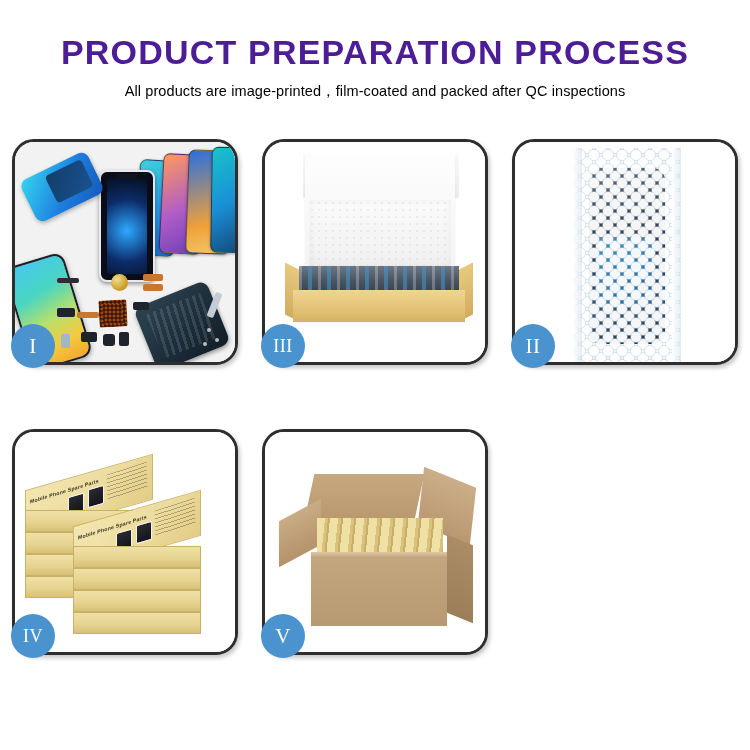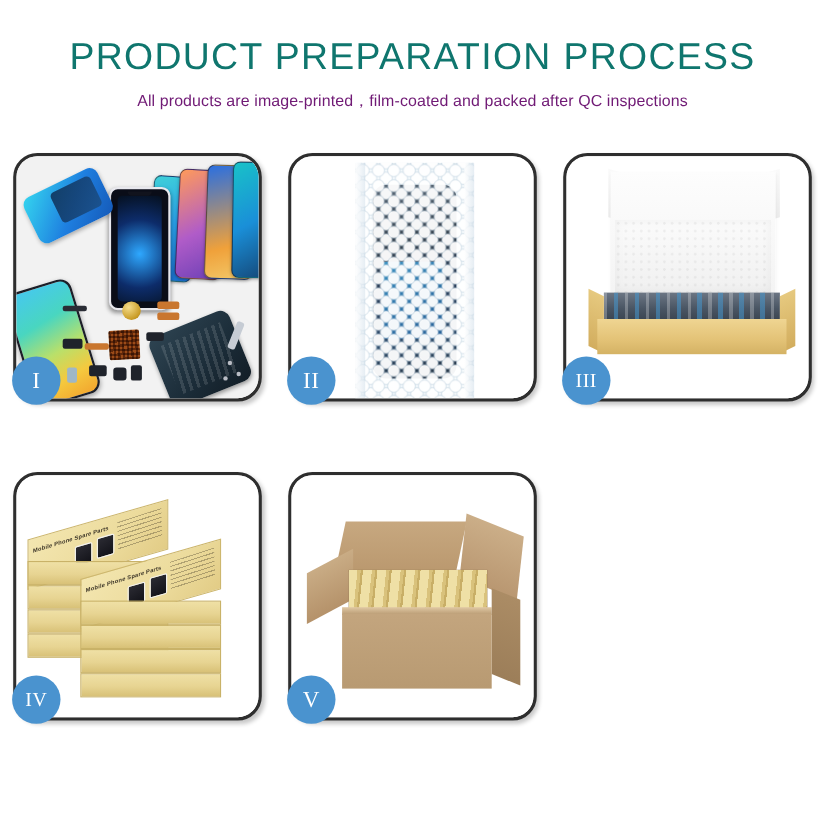--- a/index.html
+++ b/index.html
@@ -7,25 +7,25 @@
   body {
     background:#ffffff;
     font-family:"Liberation Sans", sans-serif;
     overflow:hidden;
   }
   .page { position:relative; width:750px; height:750px; }
 
   
   .header { text-align:center; padding-top:34px; }
   .title {
-    font-size:34px; font-weight:400; letter-spacing:1.2px;
-    color:#0f766e; line-height:1.1; white-space:nowrap;
+    font-size:34px; font-weight:700; letter-spacing:1.2px;
+    color:#4c1d95; line-height:1.1; white-space:nowrap;
   }
   .subtitle {
-    font-size:14.5px; color:#701a75; margin-top:11px;
+    font-size:14.5px; color:#000000; margin-top:11px;
     letter-spacing:.1px; white-space:nowrap;
   }
 
   
   .grid {
     position:absolute; left:12px; top:139px;
     width:726px;
     display:grid;
     grid-template-columns:repeat(3,226px);
     grid-template-rows:226px 226px;
@@ -357,43 +357,43 @@
           <div class="part scr" style="left:192px;top:186px;"></div>
           <div class="part scr" style="left:200px;top:196px;"></div>
           <div class="part scr" style="left:188px;top:200px;"></div>
           <div class="part" style="left:196px;top:150px;width:7px;height:26px;background:#c6ccd4;border-radius:2px;transform:rotate(22deg);"></div>
         </div>
       </div>
       <div class="badge">I</div>
     </div>
 
     <div class="panel">
-      <div class="panel-inner p2">
-        <div class="wrap-sheet">
-          <div class="wrap-phone"></div>
-          <div class="bubbles"></div>
-          <div class="wrap-edge" style="left:0;"></div>
-          <div class="wrap-edge" style="right:0;"></div>
-        </div>
-      </div>
-      <div class="badge">II</div>
-    </div>
-
-    <div class="panel">
       <div class="panel-inner p3">
         <div class="b3-flapL"></div>
         <div class="b3-flapR"></div>
         <div class="b3-backwall"></div>
         <div class="b3-foam"></div>
         <div class="b3-items"></div>
         <div class="b3-sideL"></div>
         <div class="b3-sideR"></div>
         <div class="b3-front"></div>
       </div>
       <div class="badge wide">III</div>
+    </div>
+
+    <div class="panel">
+      <div class="panel-inner p2">
+        <div class="wrap-sheet">
+          <div class="wrap-phone"></div>
+          <div class="bubbles"></div>
+          <div class="wrap-edge" style="left:0;"></div>
+          <div class="wrap-edge" style="right:0;"></div>
+        </div>
+      </div>
+      <div class="badge">II</div>
     </div>
 
     <div class="panel">
       <div class="panel-inner p4">
         <div class="stack">
           <div class="rlid" style="left:4px;top:24px;">
             <div class="rlabel">Mobile Phone Spare Parts</div>
             <div class="rphone" style="left:42px;top:18px;"></div>
             <div class="rphone" style="left:62px;top:16px;"></div>
             <div class="rspec"></div>

